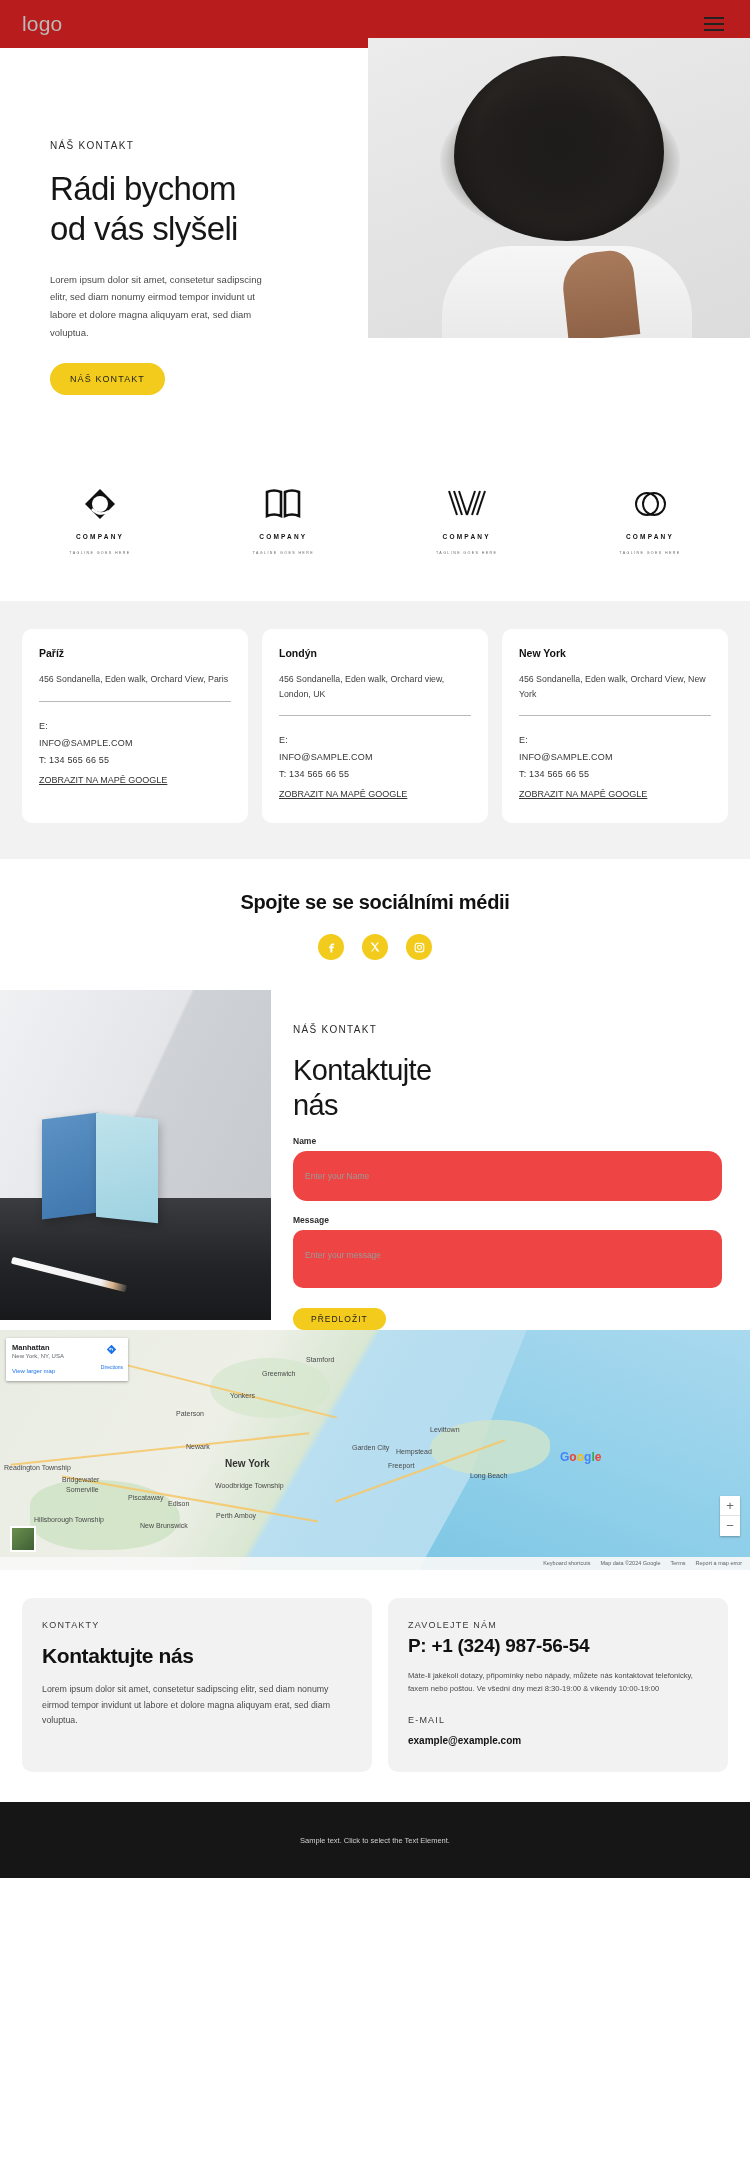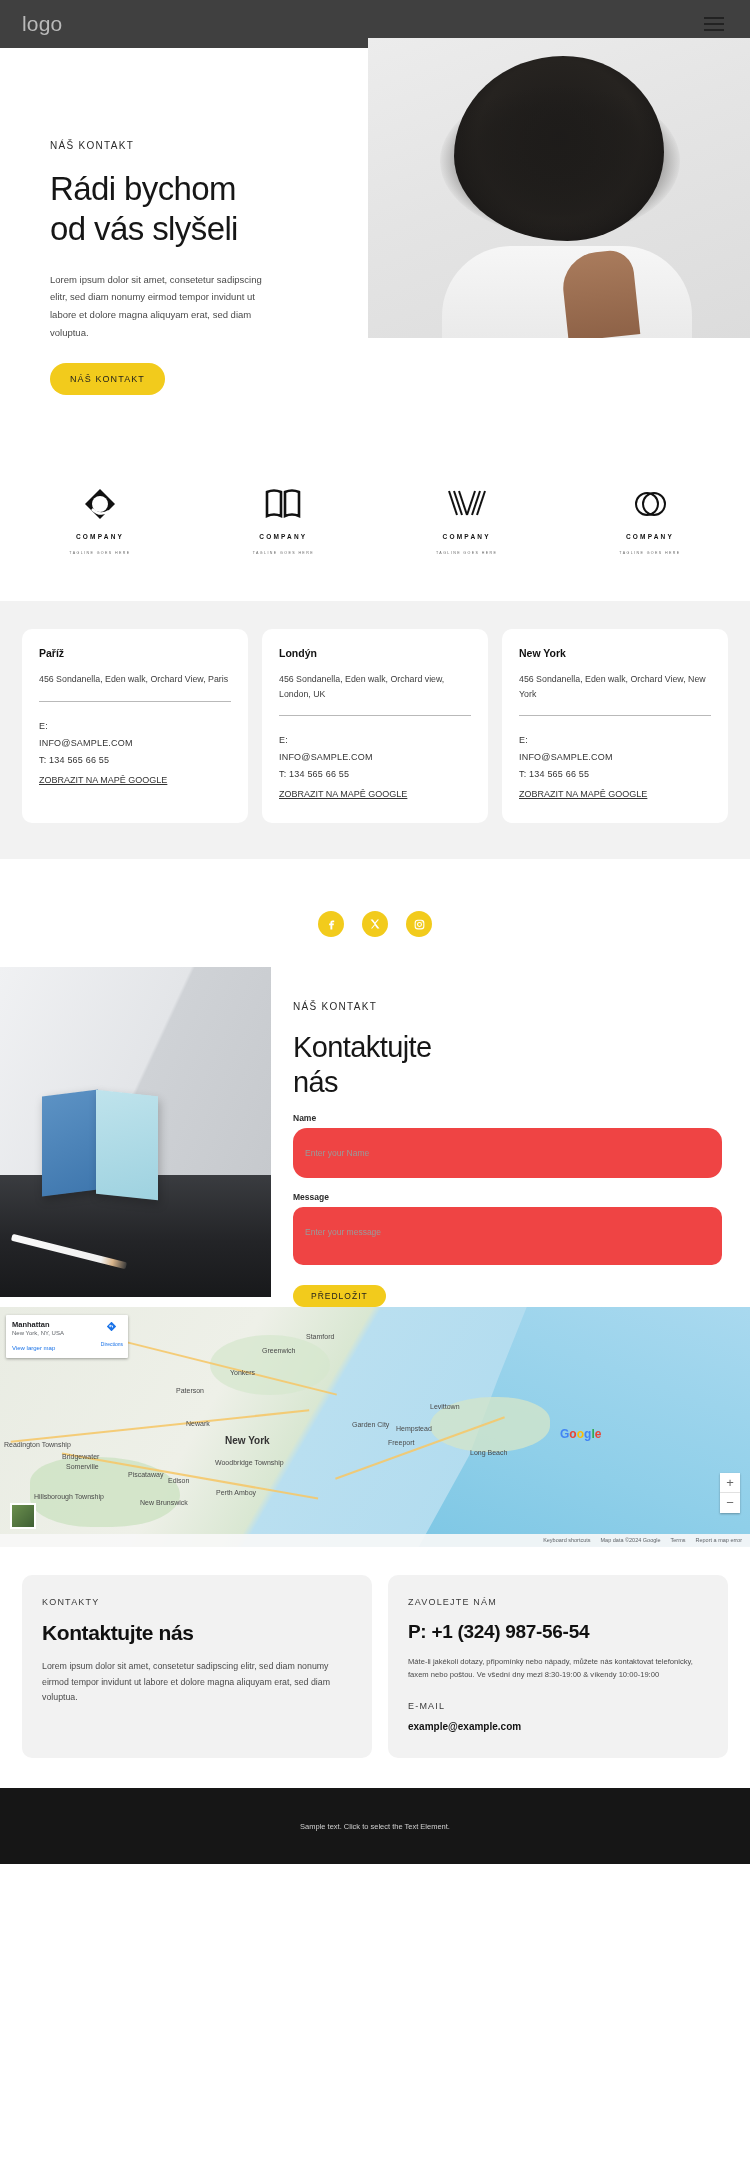--- a/index.html
+++ b/index.html
@@ -8,21 +8,21 @@
     font-family: "Liberation Sans", sans-serif;
     background: #ffffff;
     color: #1a1a1a;
     overflow: hidden;
   }
   .page { width: 750px; position: relative; }
 
   
   .header {
     height: 48px; display: flex; align-items: center;
-    justify-content: space-between; padding: 8px 22px; background: #404040;
+    justify-content: space-between; padding: 8px 22px; background: #b91c1c;
   }
   .logo { font-size: 21px; color: #b9b9b9; letter-spacing: .2px; }
   .burger { display: flex; flex-direction: column; gap: 4px; cursor: pointer; padding: 4px; }
   .burger span { display: block; width: 20px; height: 2px; background: #222; }
 
   
   .hero { position: relative; height: 420px; }
   .hero-img {
     position: absolute; right: 0; top: -10px; width: 382px; height: 300px;
     background: linear-gradient(160deg,#ececec 0%,#e4e4e4 45%,#dcdcdc 100%);
@@ -201,21 +201,21 @@
     background: linear-gradient(135deg,#6b8f4e,#3f5f34); border: 2px solid #fff; }
 
   
   .bottom-wrap { background:#fff; padding: 28px 22px 30px; display:flex; gap: 16px; }
   .bcard { background:#f2f2f2; border-radius: 10px; padding: 22px 20px 26px; }
   .bcard.left { width: 350px; }
   .bcard.right { flex: 1; }
   .b-eyebrow { font-size: 9px; letter-spacing: 1.2px; color:#3a3a3a; text-transform: uppercase; }
   .b-h { font-size: 21px; font-weight: 700; color:#111; margin-top: 14px; letter-spacing: -.4px; }
   .b-p { font-size: 8.8px; line-height: 1.8; color:#4a4a4a; margin-top: 14px; }
-  .b-phone { font-size: 19px; font-weight: 700; color:#111; margin-top: 14px; letter-spacing:-.3px; }
+  .b-phone { font-size: 19px; font-weight: 700; color:#111; margin-top: 5px; letter-spacing:-.3px; }
   .b-small { font-size: 7.6px; line-height: 1.75; color:#4a4a4a; margin-top: 12px; }
   .b-email-label { font-size: 9px; letter-spacing: 1.2px; color:#3a3a3a; margin-top: 20px; text-transform: uppercase; }
   .b-email { font-size: 10px; font-weight: 700; color:#111; margin-top: 10px; }
 
   
   .footer {
     background: #161616; height: 76px; display:flex; align-items:center; justify-content:center;
   }
   .footer span { font-size: 7.5px; color: #cfcfcf; }
 </style>
@@ -339,20 +339,21 @@
         <div class="loc-line">E:</div>
         <div class="loc-line">INFO@SAMPLE.COM</div>
         <div class="loc-line">T: 134 565 66 55</div>
         <a class="loc-link">ZOBRAZIT NA MAPĚ GOOGLE</a>
       </div>
 
     </div>
   </div>
 
   <div class="social-wrap">
+    <div class="social-h">Spojte se se sociálními médii</div>
     <div class="social-icons">
       <div class="sicon">
         <svg width="13" height="13" viewBox="0 0 24 24" fill="#fff">
             <path d="M14 8h3V4.5h-3C11.5 4.5 10 6 10 8.5V10H7.5v3.5H10V21h3.5v-7.5H16L16.5 10H13.5V8.6c0-.4.2-.6.5-.6z"></path>
           </svg>
       </div>
       <div class="sicon">
         <svg width="12" height="12" viewBox="0 0 24 24" fill="#fff">
             <path d="M3 3h4.6l4.3 6 5-6H20l-6.7 7.9L21 21h-4.6l-4.6-6.4L6.4 21H4l7.1-8.4z"></path>
           </svg>

